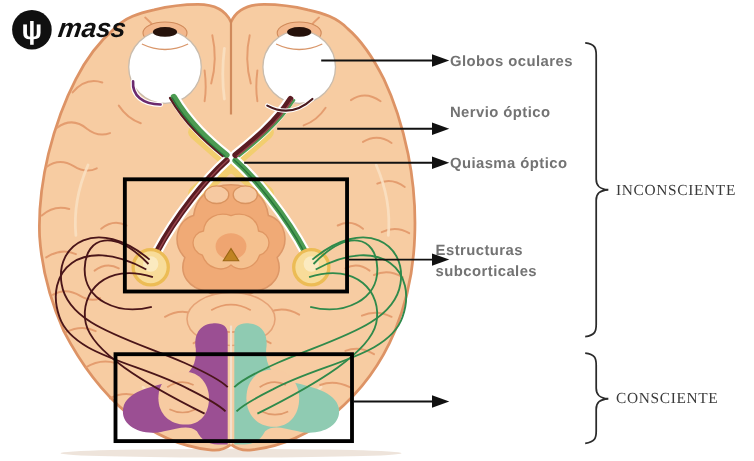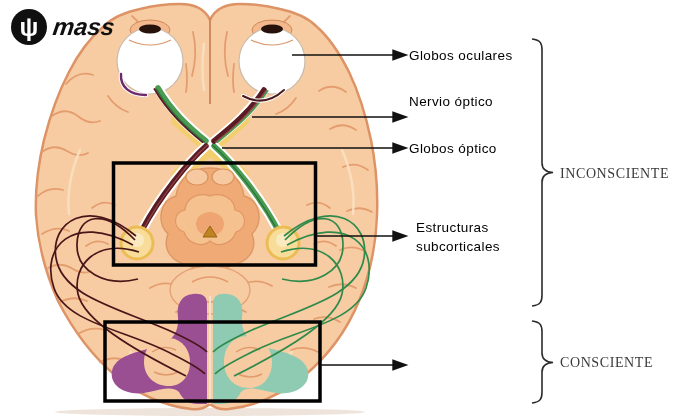--- a/index.html
+++ b/index.html
@@ -2,22 +2,22 @@
 <html><head>
 <meta charset="utf-8">
 <style>
   html,body{margin:0;padding:0;background:#fff;}
   #stage{
     position:relative;width:685px;height:419px;overflow:hidden;background:#fff;
     font-family:"Liberation Sans", sans-serif;
   }
   #diagram-svg{position:absolute;left:0;top:0;}
   .lbl{
-    position:absolute;font-size:13.5px;line-height:19px;color:#000000;
-    letter-spacing:.4px;white-space:pre-line;
+    position:absolute;font-size:13.5px;line-height:19px;color:#737373;
+    letter-spacing:.4px;white-space:pre-line;font-weight:bold;
   }
   .group-lbl{
     position:absolute;font-size:14px;line-height:18px;color:#3a3a3a;
     letter-spacing:.6px;white-space:nowrap;font-family:Liberation Serif, serif;
   }
   
   #logo{position:absolute;left:11px;top:9px;width:120px;height:40px;}
   #logo .disc{
     position:absolute;left:0;top:0;width:36px;height:36px;border-radius:50%;
     background:#101010;color:#fff;display:flex;align-items:center;justify-content:center;
@@ -222,19 +222,19 @@
 
   <div id="logo">
     <div class="disc">
       <span>ψ</span>
     </div>
     <div class="brand">mass</div>
   </div>
 
   <div class="lbl" style="left:409px;top:46px">Globos oculares</div>
   <div class="lbl" style="left:409px;top:92px">Nervio óptico</div>
-  <div class="lbl" style="left:409px;top:139px">Globos óptico</div>
-  <div class="lbl" style="left:416px;top:218px">Estructuras
+  <div class="lbl" style="left:409px;top:139px">Quiasma óptico</div>
+  <div class="lbl" style="left:396px;top:218px">Estructuras
 subcorticales</div>
 
   <div class="group-lbl" style="left:560px;top:165px">INCONSCIENTE</div>
   <div class="group-lbl" style="left:560px;top:354px">CONSCIENTE</div>
 </div>
 
 </body></html>

